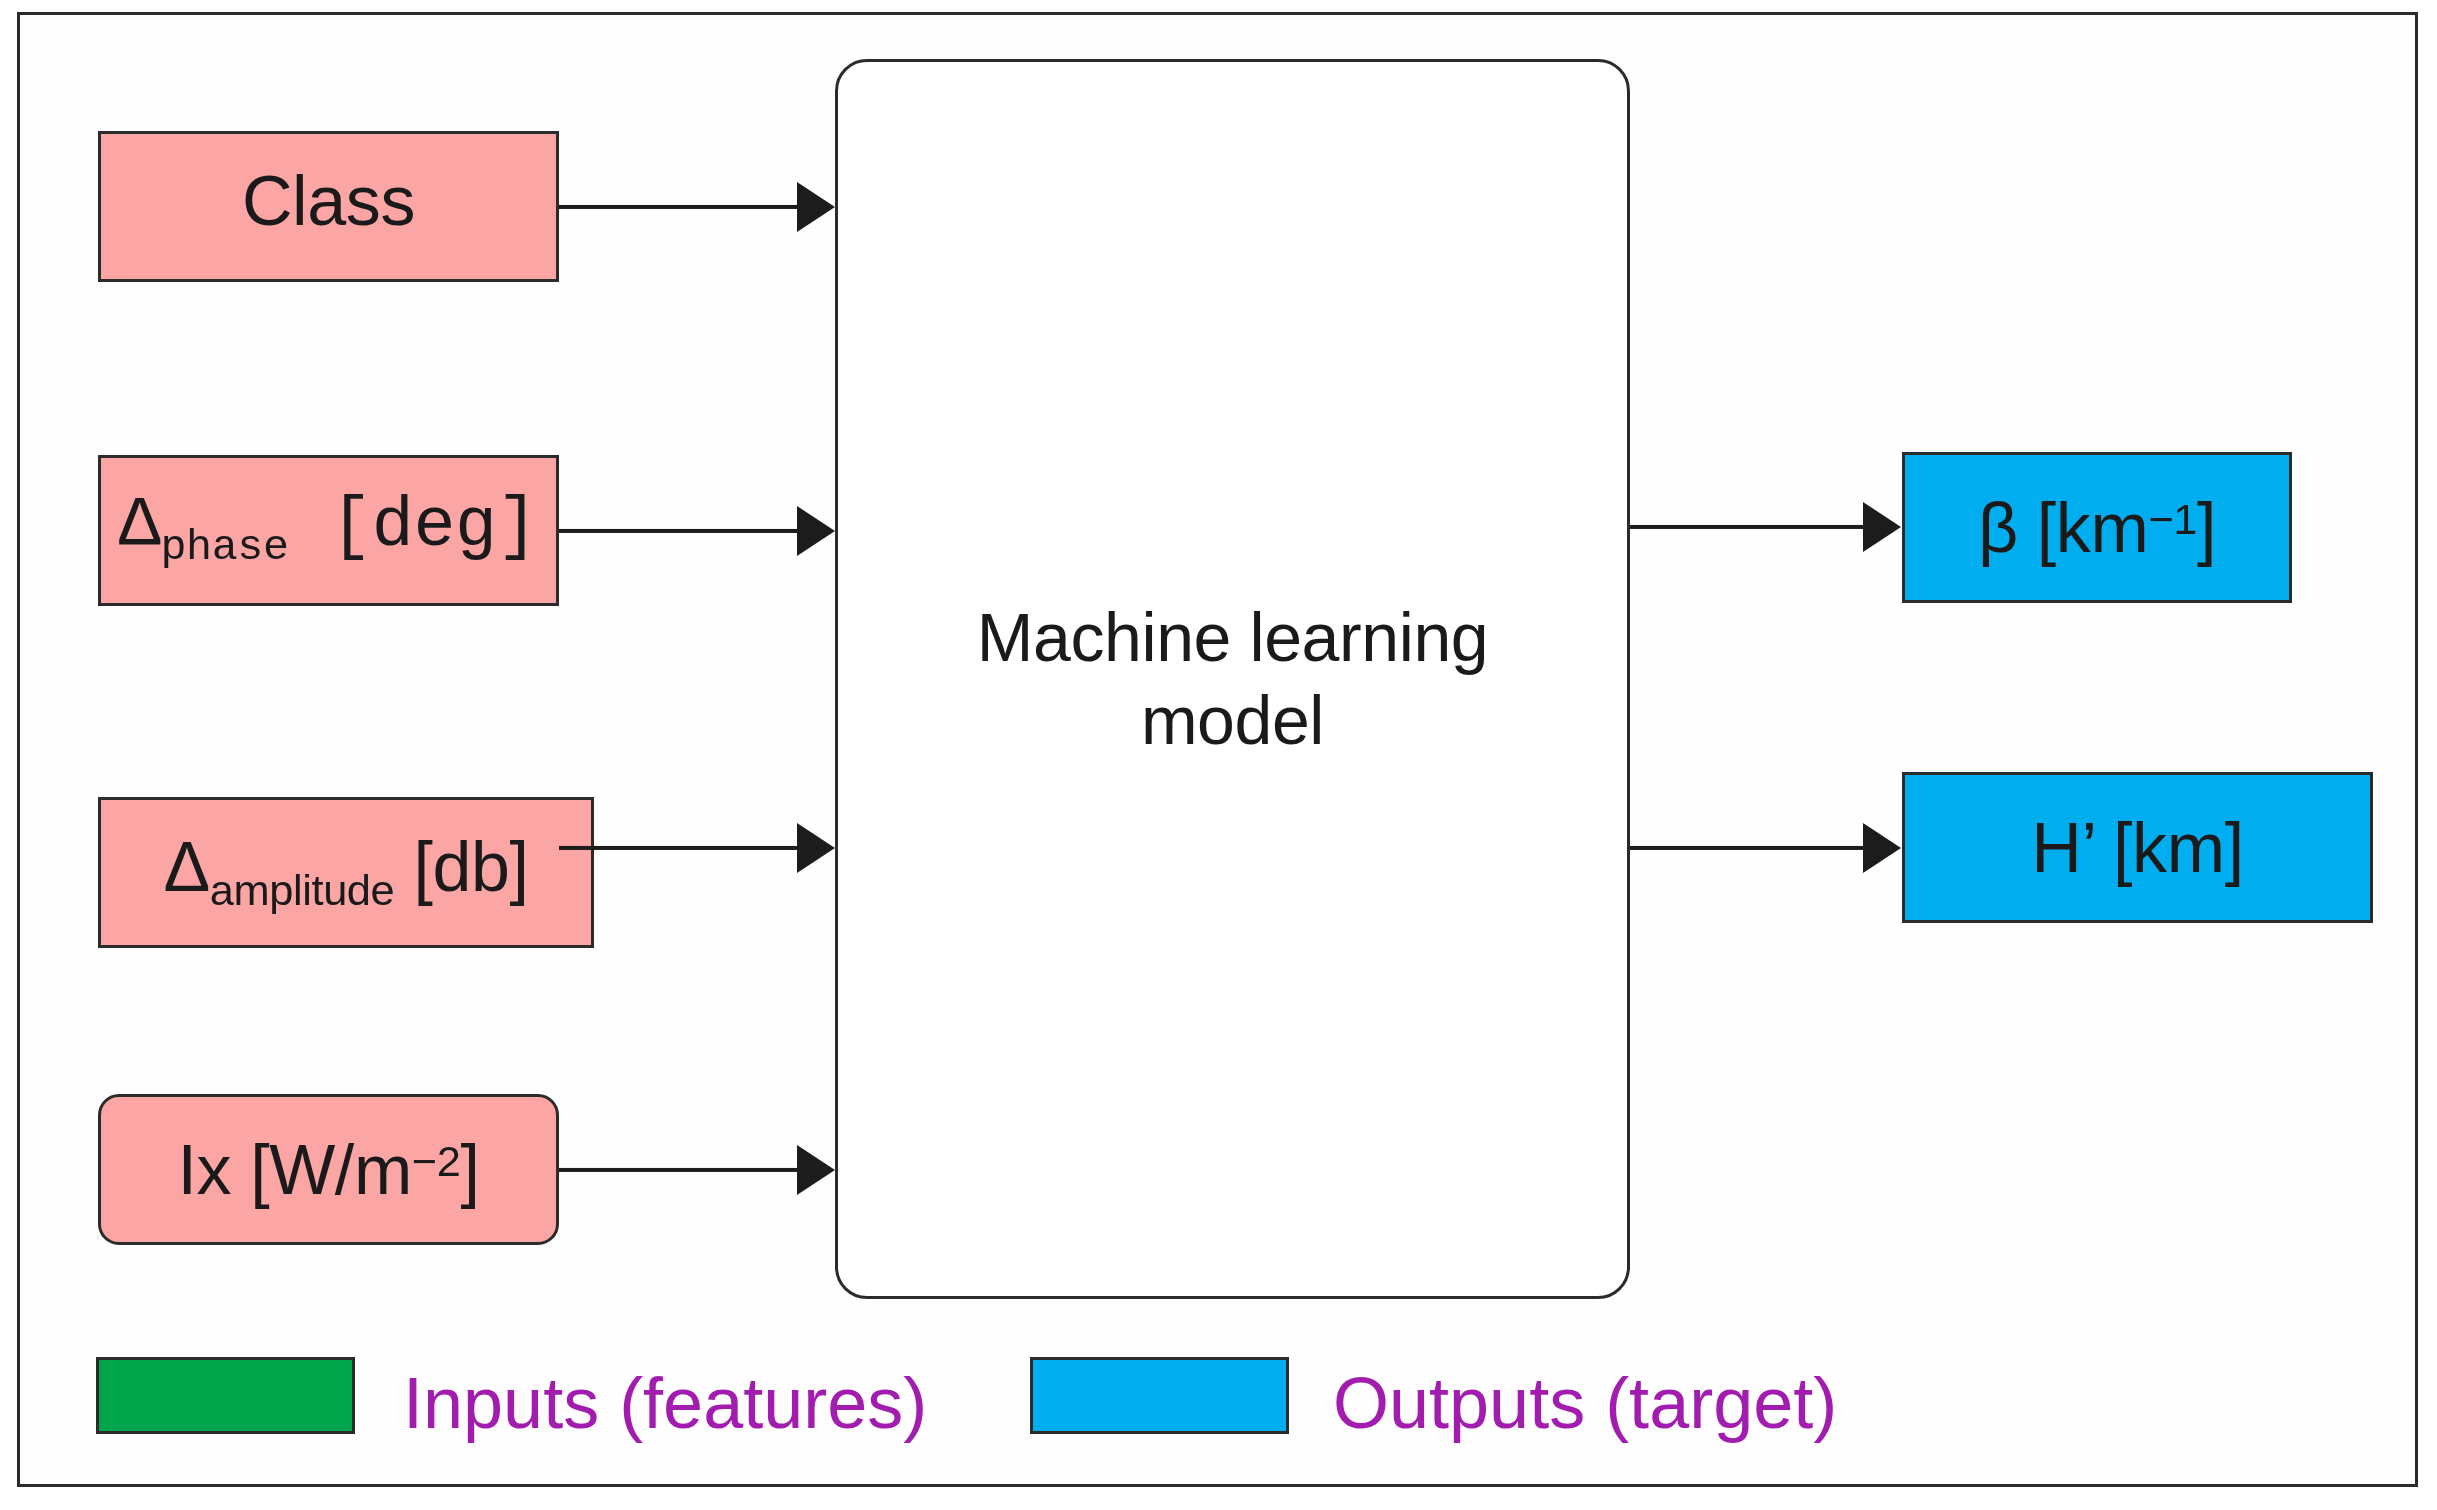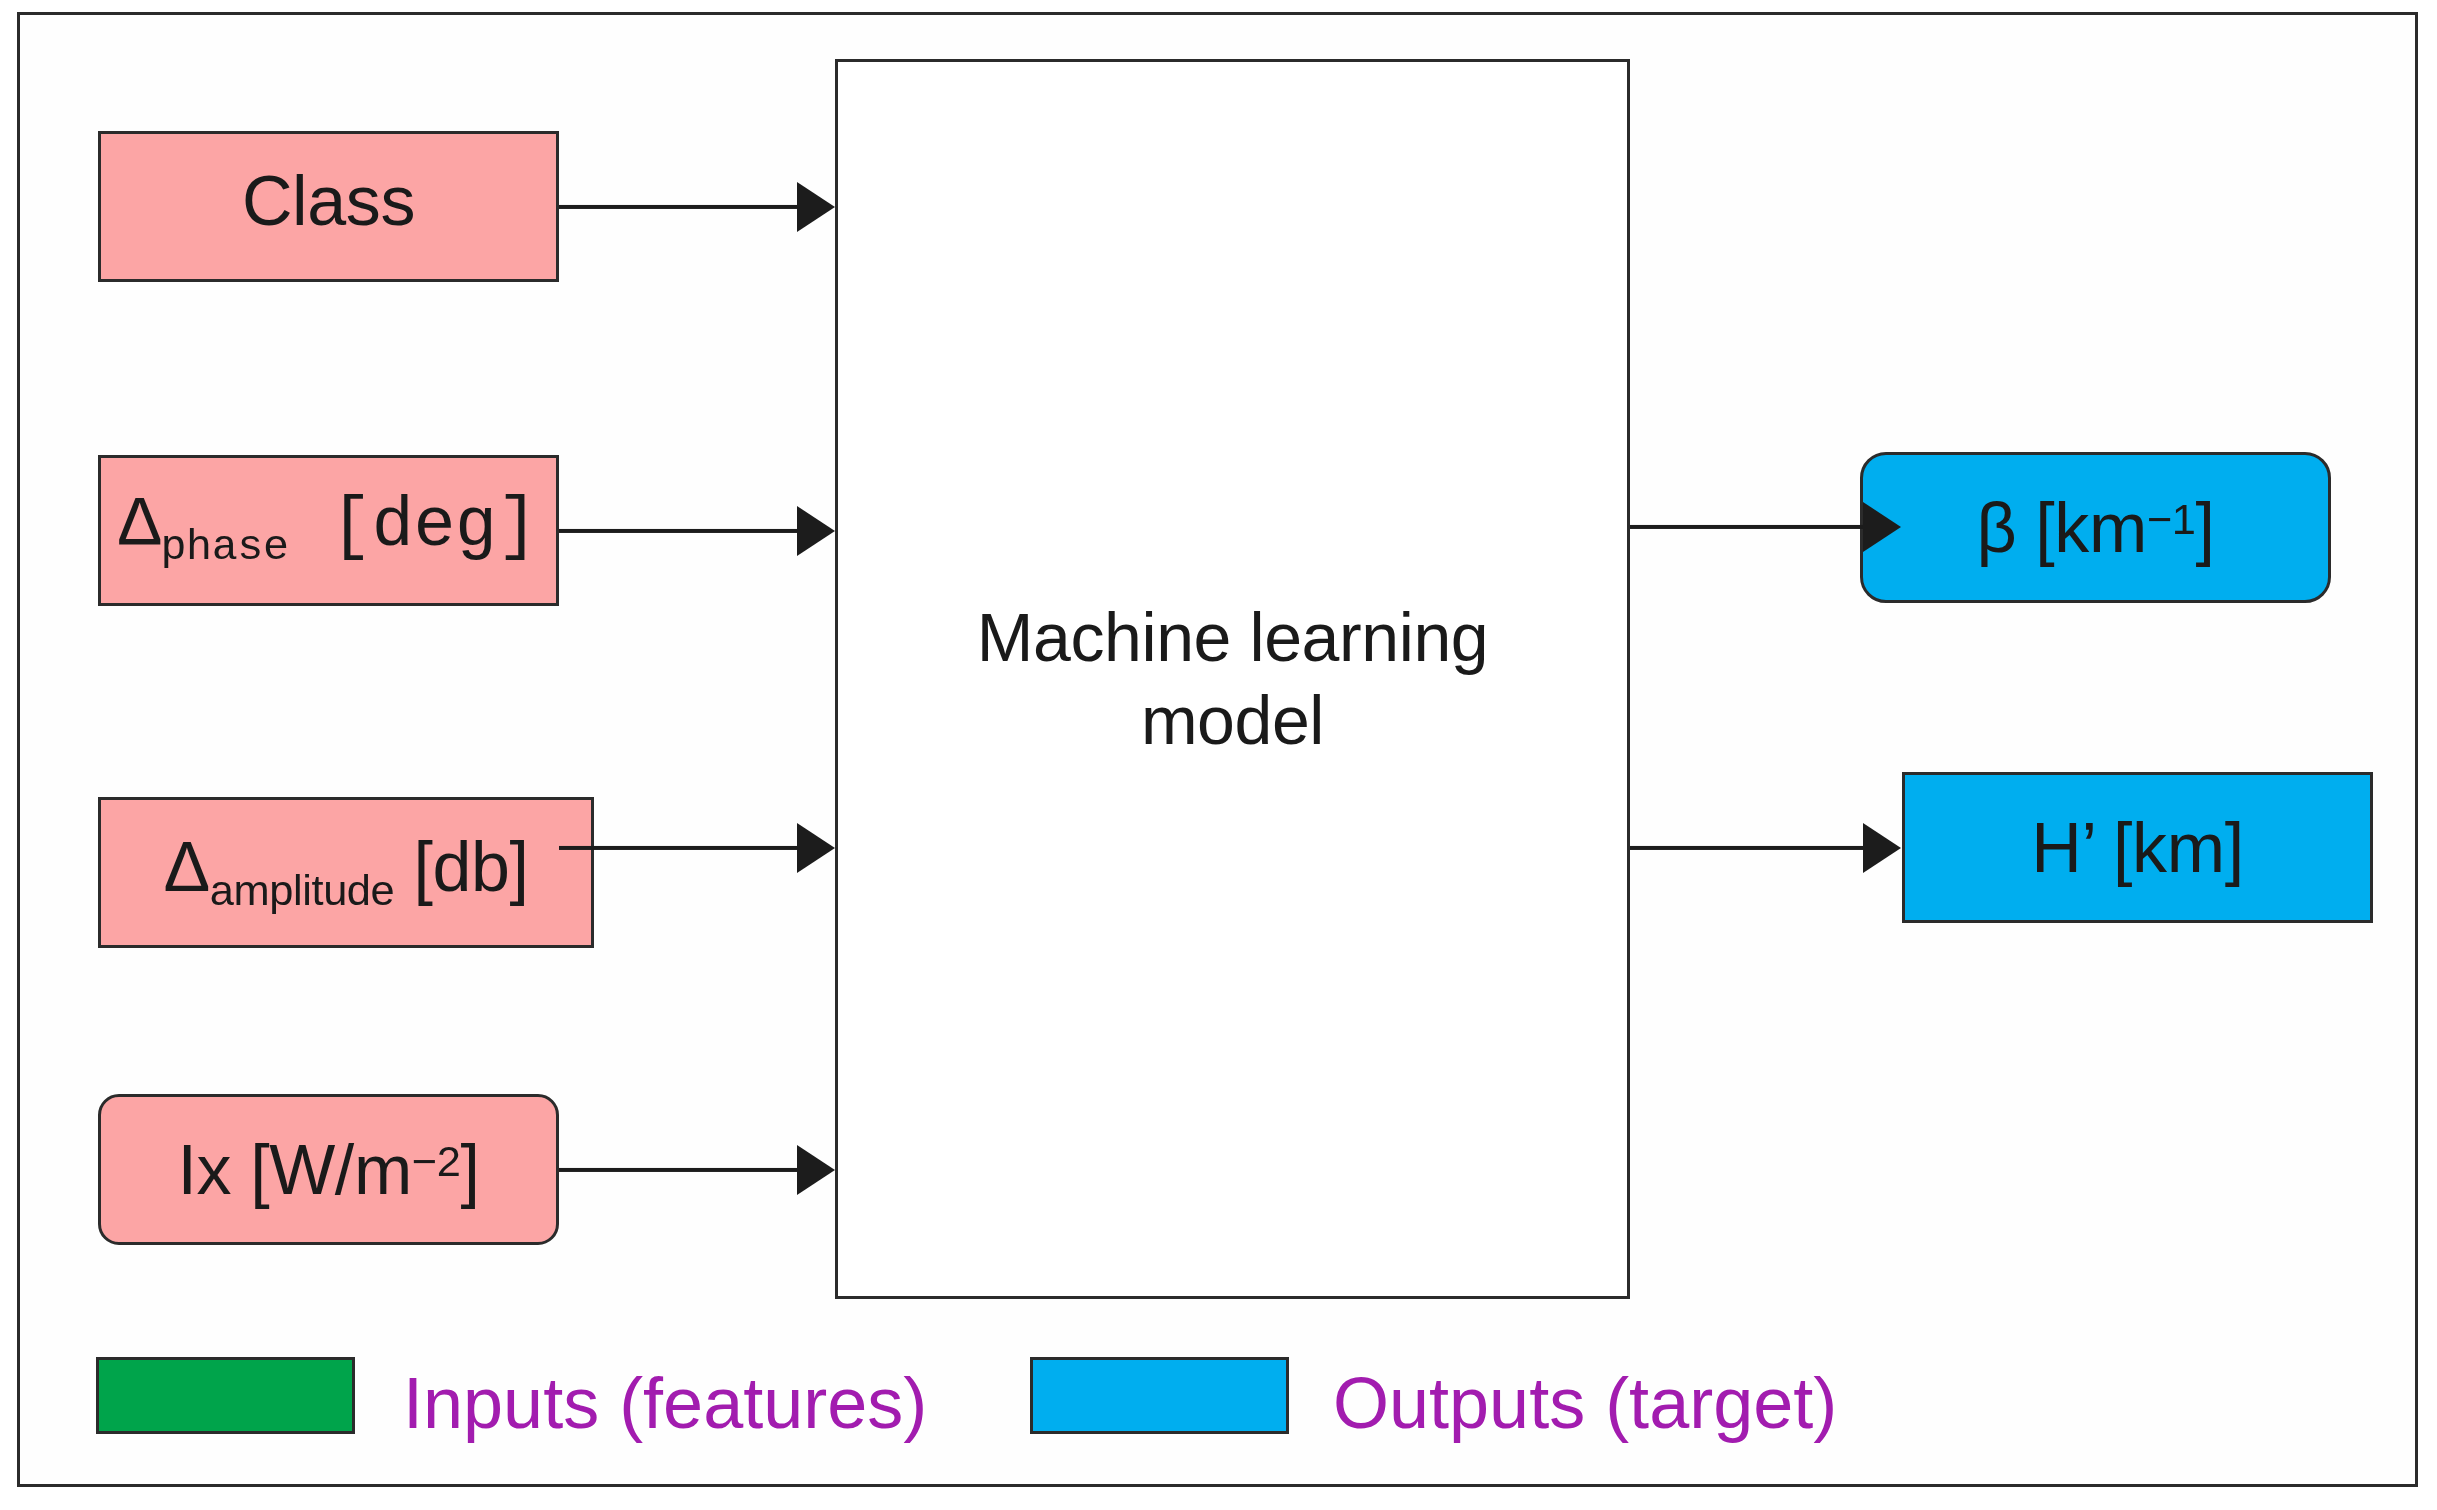--- a/index.html
+++ b/index.html
@@ -126,28 +126,28 @@
         <span>Δ</span><span class="sub">amplitude</span><span> [db]</span>
       </span>
     </div>
 
     <div class="box input" style="left:78px; top:1079px; width:461px; height:151px;border-radius:21px;">
       <span class="box-label">
         <span>Ix [W/m</span><span class="sup">−2</span><span>]</span>
       </span>
     </div>
 
-    <div class="box model" style="left:815px; top:44px; width:795px; height:1240px;">
+    <div class="box model" style="left:815px; top:44px; width:795px; height:1240px;border-radius:32px;">
       <span class="box-label">
         <span>Machine learning</span><br>
         <span>model</span>
       </span>
     </div>
 
-    <div class="box output" style="left:1840px; top:437px; width:471px; height:151px;border-radius:26px;">
+    <div class="box output" style="left:1882px; top:437px; width:390px; height:151px;">
       <span class="box-label">
         <span>β [km</span><span class="sup">−1</span><span>]</span>
       </span>
     </div>
 
     <div class="box output" style="left:1882px; top:757px; width:471px; height:151px;">
       <span class="box-label">
         <span>H’ [km</span><span class="sup"></span><span>]</span>
       </span>
     </div>

